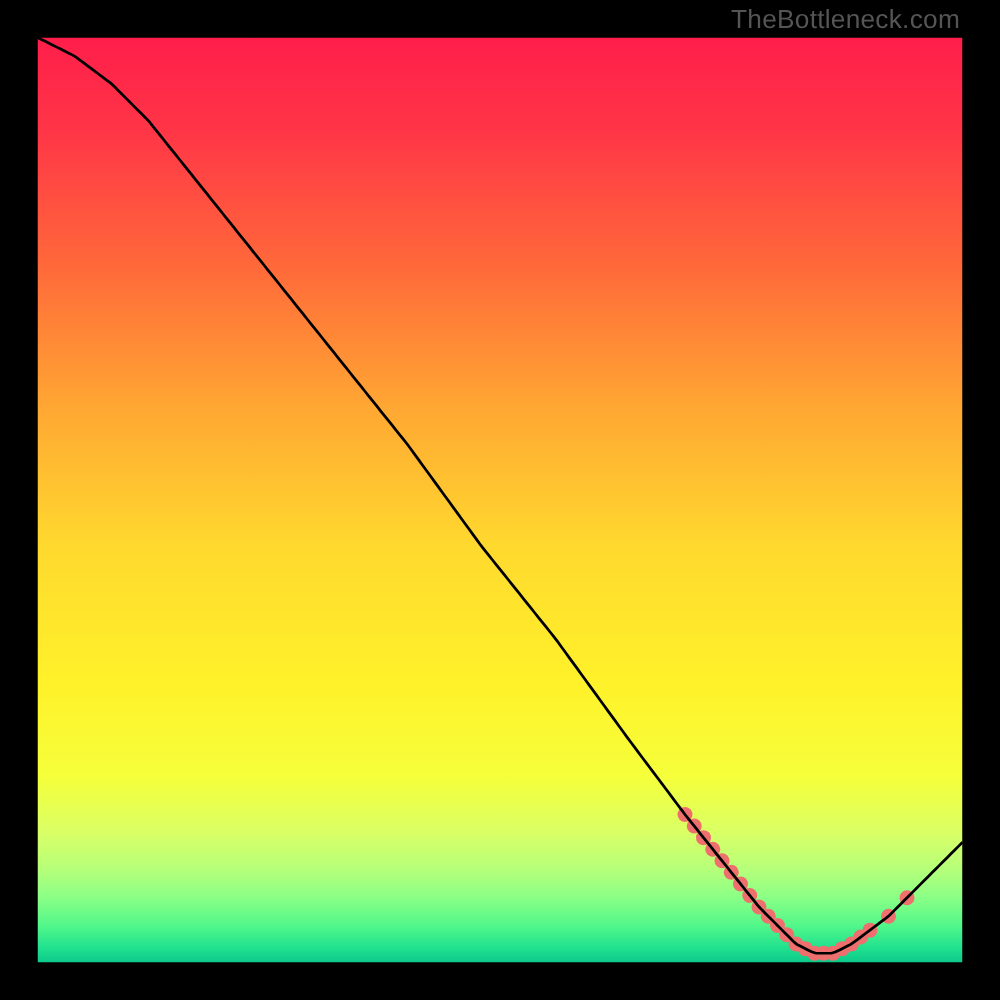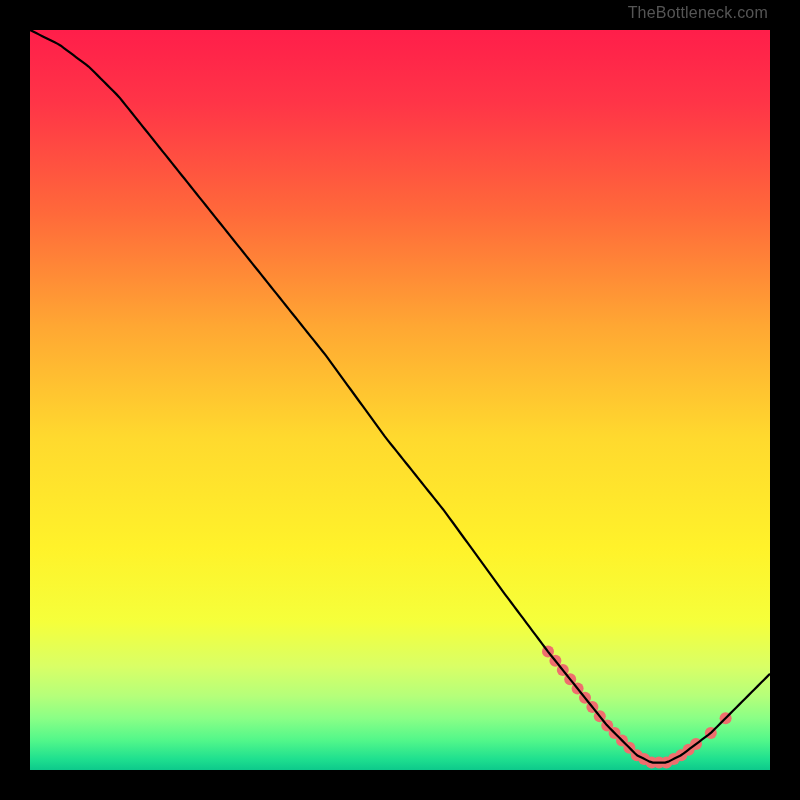--- a/index.html
+++ b/index.html
@@ -37,21 +37,21 @@
     top: 0;
     width: 100%;
     height: 100%;
     overflow: visible;
   }
   .watermark {
     position: absolute;
     top: 4px;
     right: 32px;
     color: #555;
-    font-size: 16px;
+    font-size: 21px;
     font-weight: 500;
     letter-spacing: 0.2px;
     text-align: center;
   }
 </style>
 </head>
 <body>
 
 <div class="frame">
   <div class="watermark">TheBottleneck.com</div>

